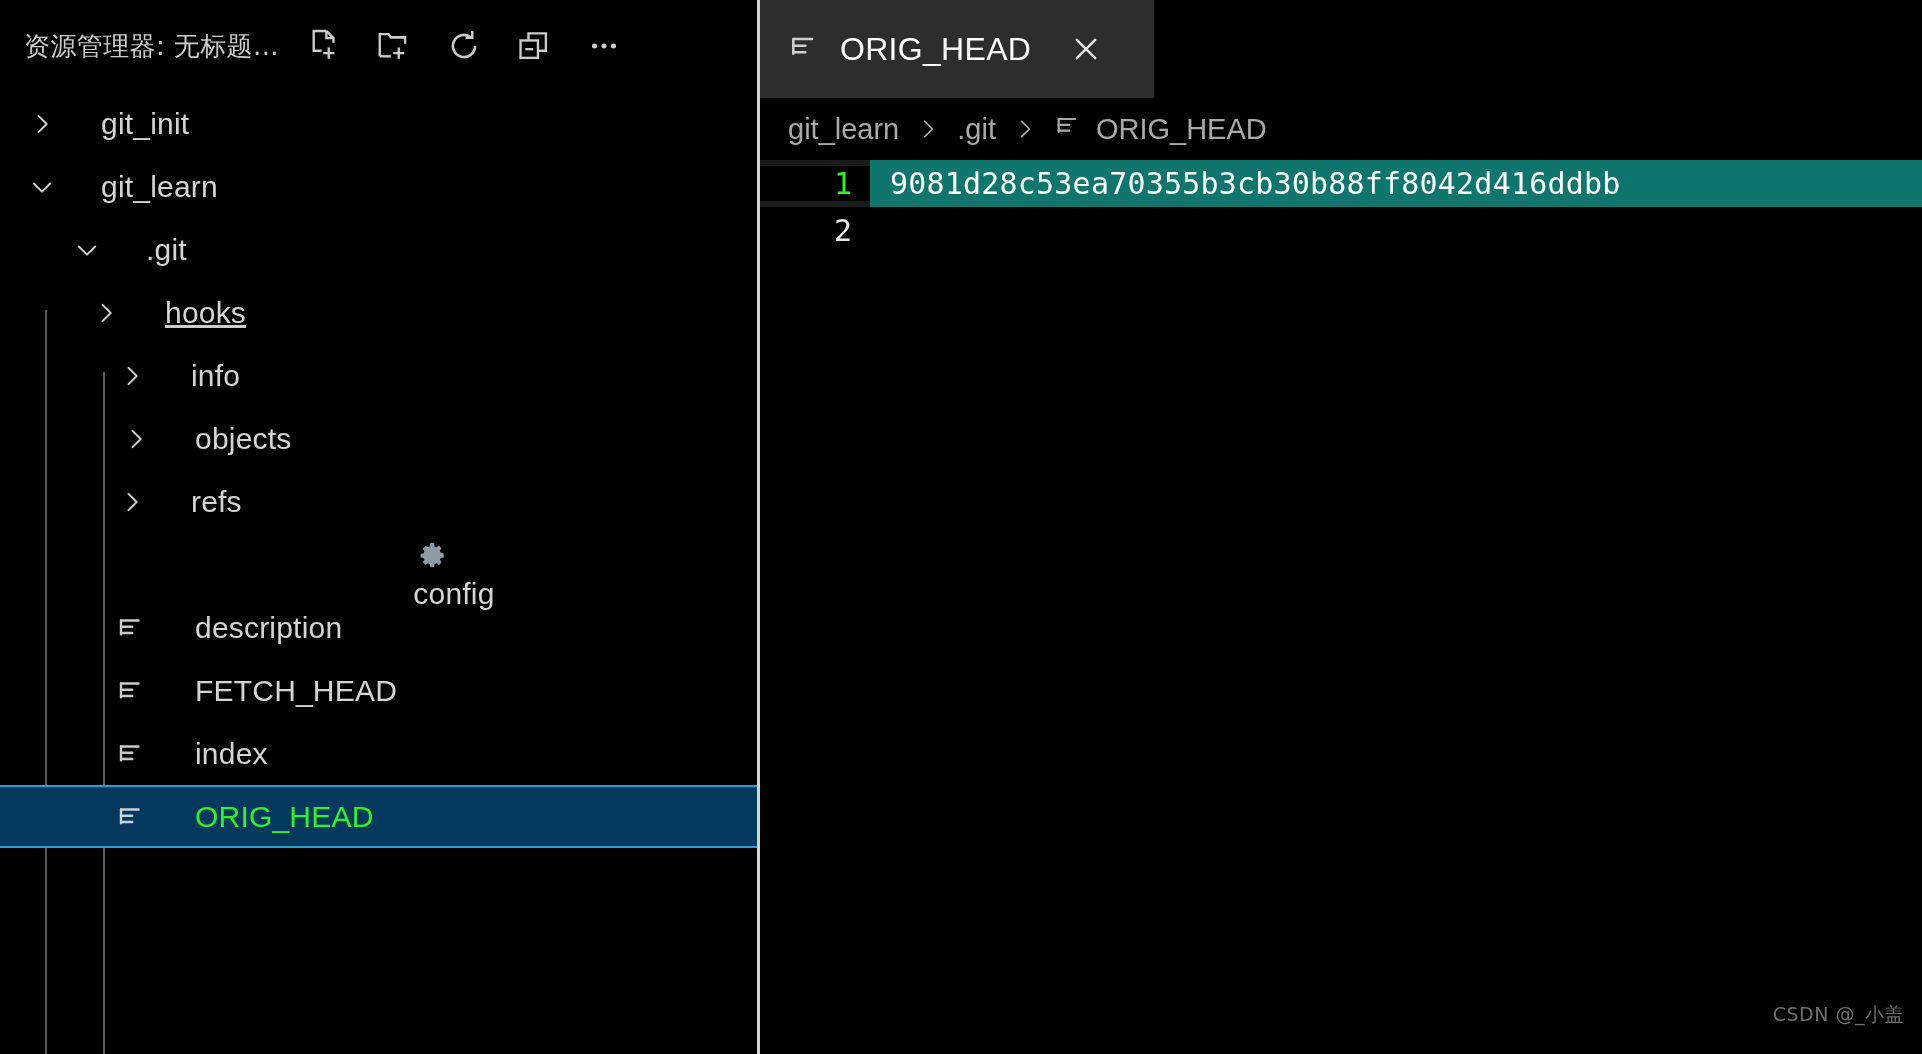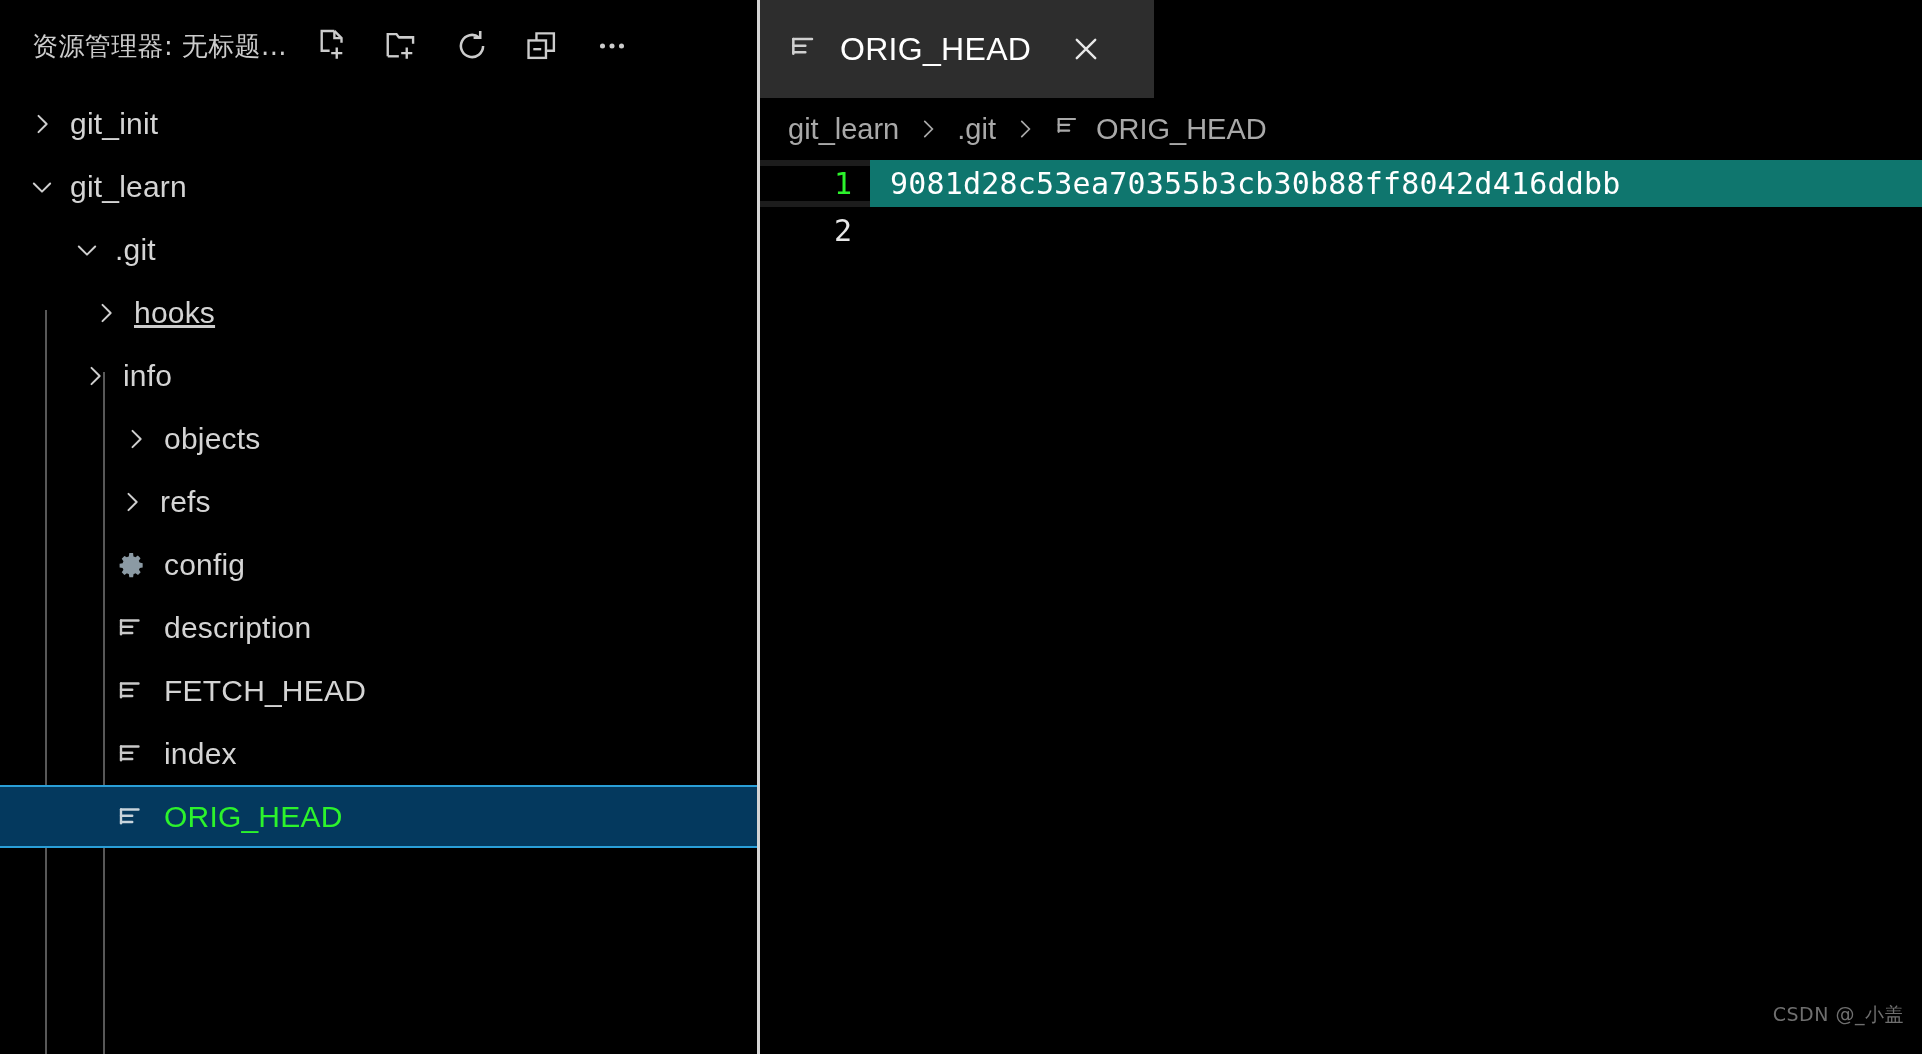--- a/index.html
+++ b/index.html
@@ -31,21 +31,21 @@
     background: #000000;
     flex: 0 0 760px;
     box-sizing: border-box;
     border-right: 3px solid #d4d4d4;
     overflow: hidden;
   }
   .sb-header {
     height: 92px;
     display: flex;
     align-items: center;
-    padding-left: 32px;
+    padding-left: 24px;
     box-sizing: border-box;
   }
   .sb-title {
     font-size: 26px;
     color: #cccccc;
     letter-spacing: 0.4px;
     white-space: nowrap;
     font-family: "DejaVu Sans", "Liberation Sans", sans-serif;
   }
   .sb-actions {
@@ -96,20 +96,21 @@
     flex: 0 0 44px;
     padding-left: 4px;
     box-sizing: border-box;
   }
   .row .label {
     font-size: 30px;
     color: #d4d4d4;
     letter-spacing: 0.2px;
     padding-left: 8px;
     font-family: "Liberation Sans", sans-serif;
+    margin-left: 31px;
   }
   .row.selected {
     background: #04395e;
     border-top: 2px solid #2a9fd8;
     border-bottom: 2px solid #2a9fd8;
   }
   .row.selected .label { color: #2cf32c; }
 
   
   .guide {
@@ -313,21 +314,21 @@
           <span class="label">.git</span>
         </div>
         <div class="row" style="padding-left: 86px; text-decoration: underline;">
           <span class="twisty">
             <svg width="28" height="28" viewBox="0 0 24 24" fill="none" stroke="#cfcfcf" stroke-width="1.7" stroke-linecap="round" stroke-linejoin="round">
               <path d="M9 5l7 7-7 7"></path>
             </svg>
           </span>
           <span class="label">hooks</span>
         </div>
-        <div class="row" style="padding-left: 75px;">
+        <div class="row" style="padding-left: 112px;">
           <span class="twisty">
             <svg width="28" height="28" viewBox="0 0 24 24" fill="none" stroke="#cfcfcf" stroke-width="1.7" stroke-linecap="round" stroke-linejoin="round">
               <path d="M9 5l7 7-7 7"></path>
             </svg>
           </span>
           <span class="label">info</span>
         </div>
         <div class="row" style="padding-left: 116px;">
           <span class="twisty">
             <svg width="28" height="28" viewBox="0 0 24 24" fill="none" stroke="#cfcfcf" stroke-width="1.7" stroke-linecap="round" stroke-linejoin="round">
@@ -337,21 +338,21 @@
           <span class="label">objects</span>
         </div>
         <div class="row" style="padding-left: 112px;">
           <span class="twisty">
             <svg width="28" height="28" viewBox="0 0 24 24" fill="none" stroke="#cfcfcf" stroke-width="1.7" stroke-linecap="round" stroke-linejoin="round">
               <path d="M9 5l7 7-7 7"></path>
             </svg>
           </span>
           <span class="label">refs</span>
         </div>
-        <div class="row" style="padding-left: 112px;">
+        <div class="row" style="padding-left: 112px; flex-direction: column;">
           <span class="ficon">
             <svg width="32" height="32" viewBox="0 0 24 24" fill="#8b9aa4">
               <path d="M12 8.2a3.8 3.8 0 1 0 0 7.6 3.8 3.8 0 0 0 0-7.6zm0 5.6a1.8 1.8 0 1 1 0-3.6 1.8 1.8 0 0 1 0 3.6z"></path>
               <path d="M20 13.4v-2.8l-2.3-.4a6 6 0 0 0-.6-1.4l1.3-1.9-2-2-1.9 1.3a6 6 0 0 0-1.4-.6L12.8 3h-2.8l-.4 2.6a6 6 0 0 0-1.4.6L6.3 5.3l-2 2 1.3 1.9a6 6 0 0 0-.6 1.4L2.7 11v2.8l2.3.4c.14.5.34.97.6 1.4l-1.3 1.9 2 2 1.9-1.3c.43.26.9.46 1.4.6l.4 2.3h2.8l.4-2.3c.5-.14.97-.34 1.4-.6l1.9 1.3 2-2-1.3-1.9c.26-.43.46-.9.6-1.4l2.2-.4z"></path>
             </svg>
           </span>
           <span class="label">config</span>
         </div>
         <div class="row" style="padding-left: 112px;">
           <span class="ficon">

